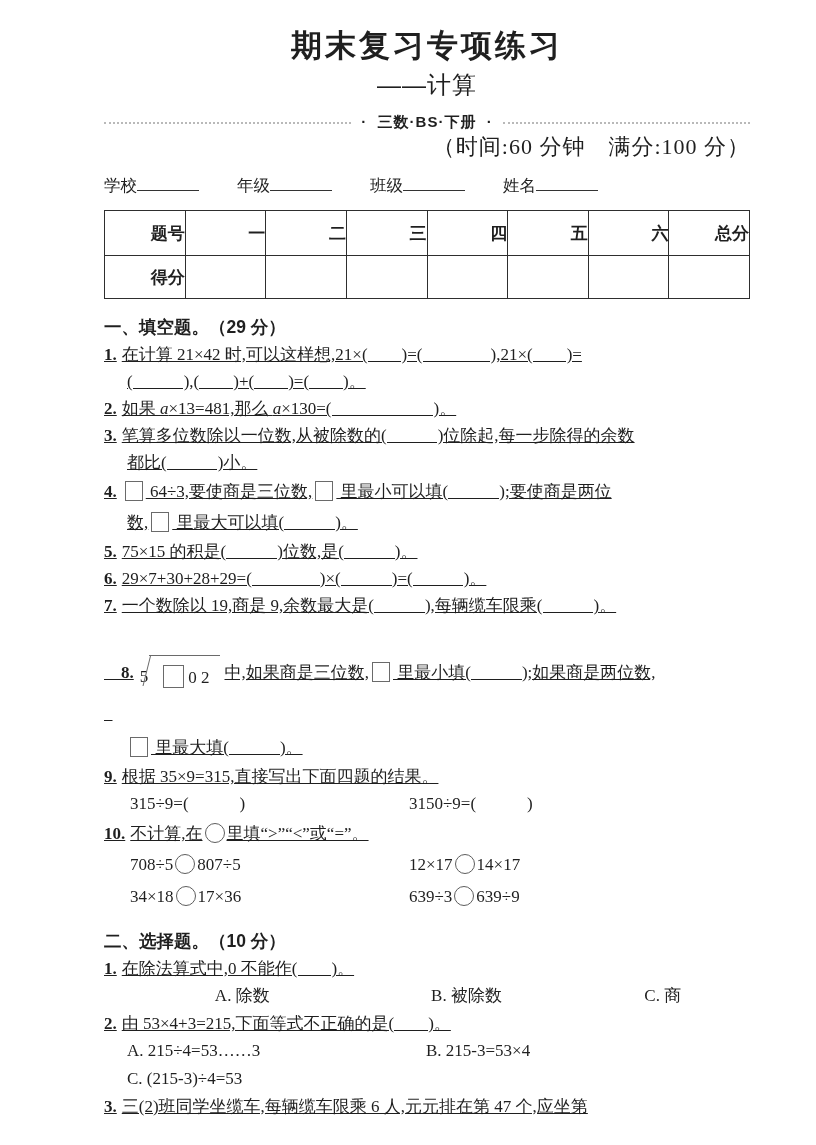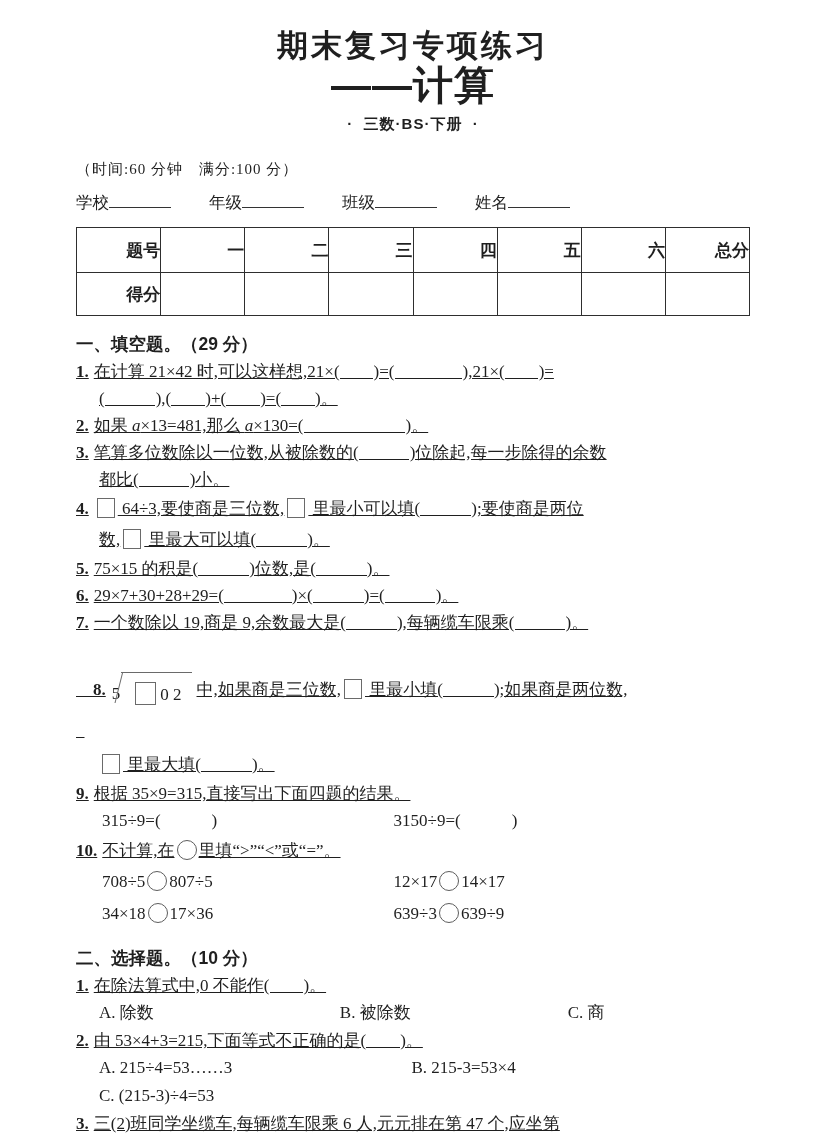--- a/index.html
+++ b/index.html
@@ -4,41 +4,41 @@
 <style>
   * { box-sizing: border-box; margin: 0; padding: 0; }
   html, body { background: #ffffff; }
   body {
     width: 816px; height: 1145px; margin: 0 auto;
     color: #1f1f1f;
     font-family: "Liberation Serif", "DejaVu Serif", serif;
     font-size: 17px;
     overflow: hidden;
   }
-  .page { width: 816px; height: 914px; padding: 22px 66px 0 76px; }
+  .page { width: 816px; height: 914px; padding: 22px 66px 0 104px; }
 
   
   .title {
     text-align: center; font-size: 31px; font-weight: bold;
     font-family: "Liberation Sans", "DejaVu Sans", sans-serif;
     letter-spacing: 3px; line-height: 40px; margin-top: 4px;
   }
   .subtitle {
-    text-align: center; font-size: 40px; font-weight: bold;
+    text-align: center; font-size: 24px; font-weight: normal;
     font-family: "Liberation Sans", "DejaVu Sans", sans-serif;
     letter-spacing: 1px; line-height: 38px;
   }
-  .edition-row { display: flex; align-items: center; margin-top: 9px; flex-direction: column; }
+  .edition-row { display: flex; align-items: center; margin-top: 9px; }
   .dotline { flex: 1; border-top: 2px dotted #b9b9b9; height: 0; }
   .edition-text {
     padding: 0 10px; font-size: 15px; font-weight: bold;
     font-family: "Liberation Sans", "DejaVu Sans", sans-serif;
     letter-spacing: 1px; white-space: pre;
   }
-  .meta { text-align: left; font-size: 15px; margin-top: 24px; letter-spacing: 1px; white-space: pre; }
+  .meta { text-align: right; font-size: 22px; margin-top: 0; letter-spacing: 1px; white-space: pre; }
   .fields { display: flex; gap: 38px; margin-top: 13px; font-size: 16.5px; }
   .field { white-space: nowrap; }
   .blank { display: inline-block; width: 62px; border-bottom: 1.3px solid #333; height: 15px; vertical-align: baseline; }
 
   
   table.score { width: 100%; border-collapse: collapse; margin-top: 13px; table-layout: fixed; }
   table.score td {
     border: 1.7px solid #2e2e2e; text-align: right;
     font-family: "Liberation Sans", "DejaVu Sans", sans-serif;
     font-weight: bold; font-size: 17px;
@@ -50,21 +50,21 @@
   .sec-heading {
     font-family: "Liberation Sans", "DejaVu Sans", sans-serif;
     font-weight: bold; font-size: 17.5px; margin-top: 14px; line-height: 28px; white-space: pre;
   }
   .q-line { line-height: 27px; white-space: pre-wrap; text-decoration: underline; }
   .q-line.tall { line-height: 31px; }
   .cont { padding-left: 23px; }
   .qno { font-weight: bold; margin-right: 5px; }
   .grid2 { display: grid; grid-template-columns: 45% 55%; padding-left: 26px; line-height: 28px; white-space: pre-wrap; }
   .grid2.opts { grid-template-columns: 48% 52%; padding-left: 23px; }
-  .opt3 { display: grid; grid-template-columns: 37% 35% 28%; padding-left: 23px; line-height: 28px; white-space: pre-wrap; }
+  .opt3 { display: grid; grid-template-columns: 37% 35% 28%; padding-left: 23px; line-height: 28px; white-space: pre-wrap; text-align: center; }
 
   
   .shape-box {
     display: inline-block; width: 18px; height: 20px;
     border: 1.3px solid #6a6a6a; vertical-align: -4px; margin: 0 3px;
     background: #fff;
   }
   .shape-circle {
     display: inline-block; width: 20px; height: 20px;
     border: 1.4px solid #5d5d5d; border-radius: 50%; vertical-align: -4px; margin: 0 2px;

